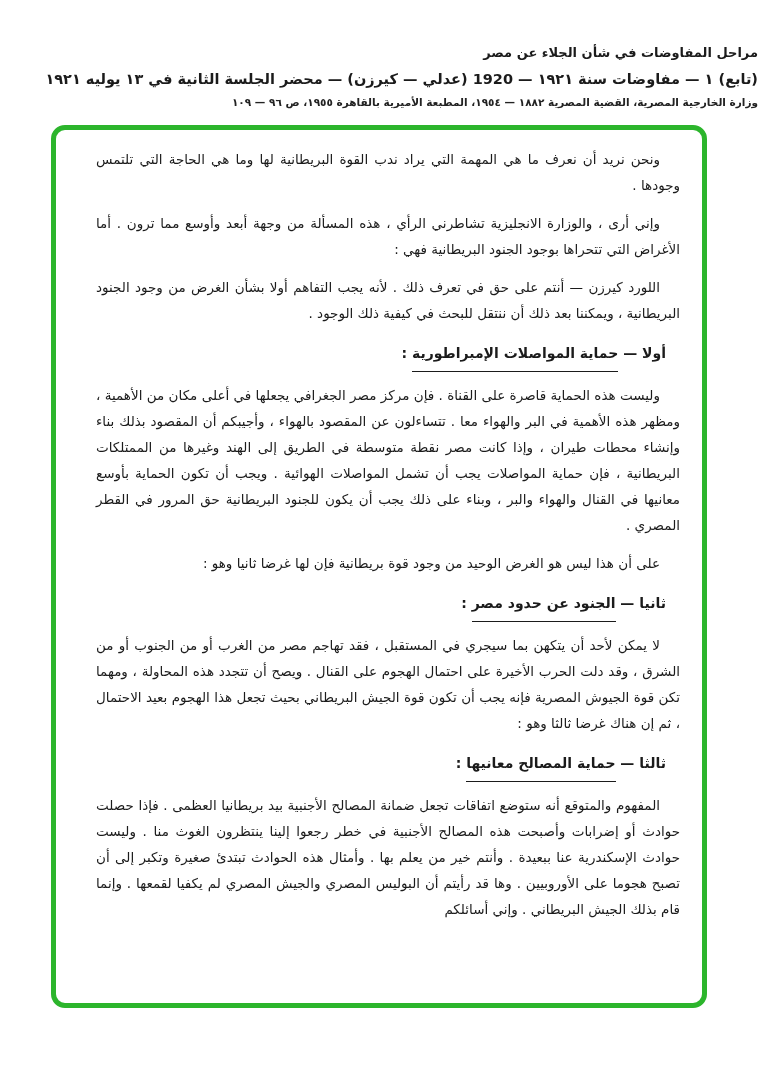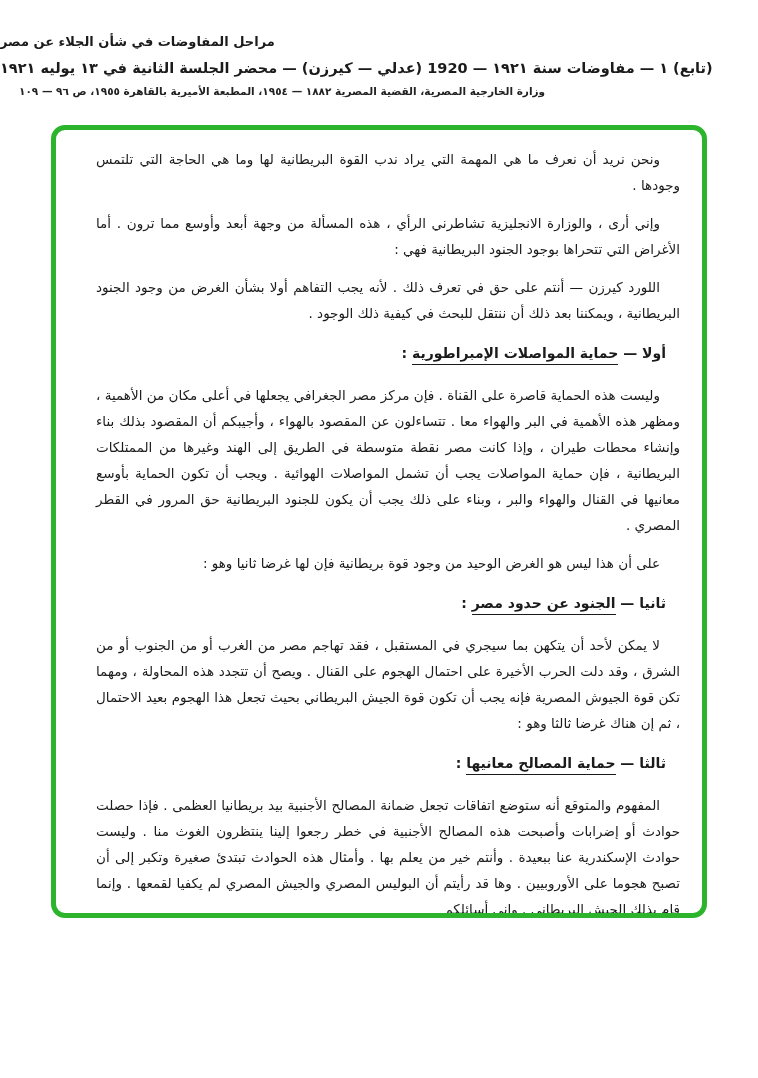--- a/index.html
+++ b/index.html
@@ -13,22 +13,22 @@
     position:relative;
     width:758px;
     height:1078px;
     background:var(--paper);
     overflow:hidden;
     font-family:"DejaVu Sans", sans-serif;
     color:var(--ink);
     direction:rtl;
   }
   .doc-header{
-    padding-top:34px;
-    text-align:left;
+    padding-top:45px;
+    text-align:right;
   }
   .h-title{
     font-size:13px;
     font-weight:bold;
     margin-bottom:11px;
     letter-spacing:0.2px;
   }
   .h-subtitle{
     font-size:14.5px;
     font-weight:bold;
@@ -39,21 +39,21 @@
     font-size:10.5px;
     font-weight:bold;
     color:#222;
     margin-left:19px;
   }
   .highlight-box{
     position:absolute;
     right:51px;
     top:125px;
     width:656px;
-    height:793px;
+    height:883px;
     border:5px solid var(--annotation-green);
     border-radius:14px;
     padding:16px 22px 0 40px;
     overflow:hidden;
     background:transparent;
   }
   .para{
     font-size:13.5px;
     line-height:26px;
     text-align:justify;
@@ -63,21 +63,21 @@
   }
   .sec{
     font-size:14px;
     font-weight:bold;
     line-height:26px;
     margin:14px 14px 16px 0;
     color:var(--ink);
   }
   .sec-title{
     border-bottom:1.5px solid #1b1b1b;
-    padding-bottom:3px;
+    padding-bottom:10px;
   }
 </style>
 </head>
 <body>
 
 <div class="page">
 
   <header class="doc-header">
     <div class="h-title">مراحل المفاوضات في شأن الجلاء عن مصر</div>
     <div class="h-subtitle">(تابع) ١ — مفاوضات سنة ١٩٢١ — 1920 (عدلي — كيرزن) — محضر الجلسة الثانية في ١٣ يوليه ١٩٢١</div>

